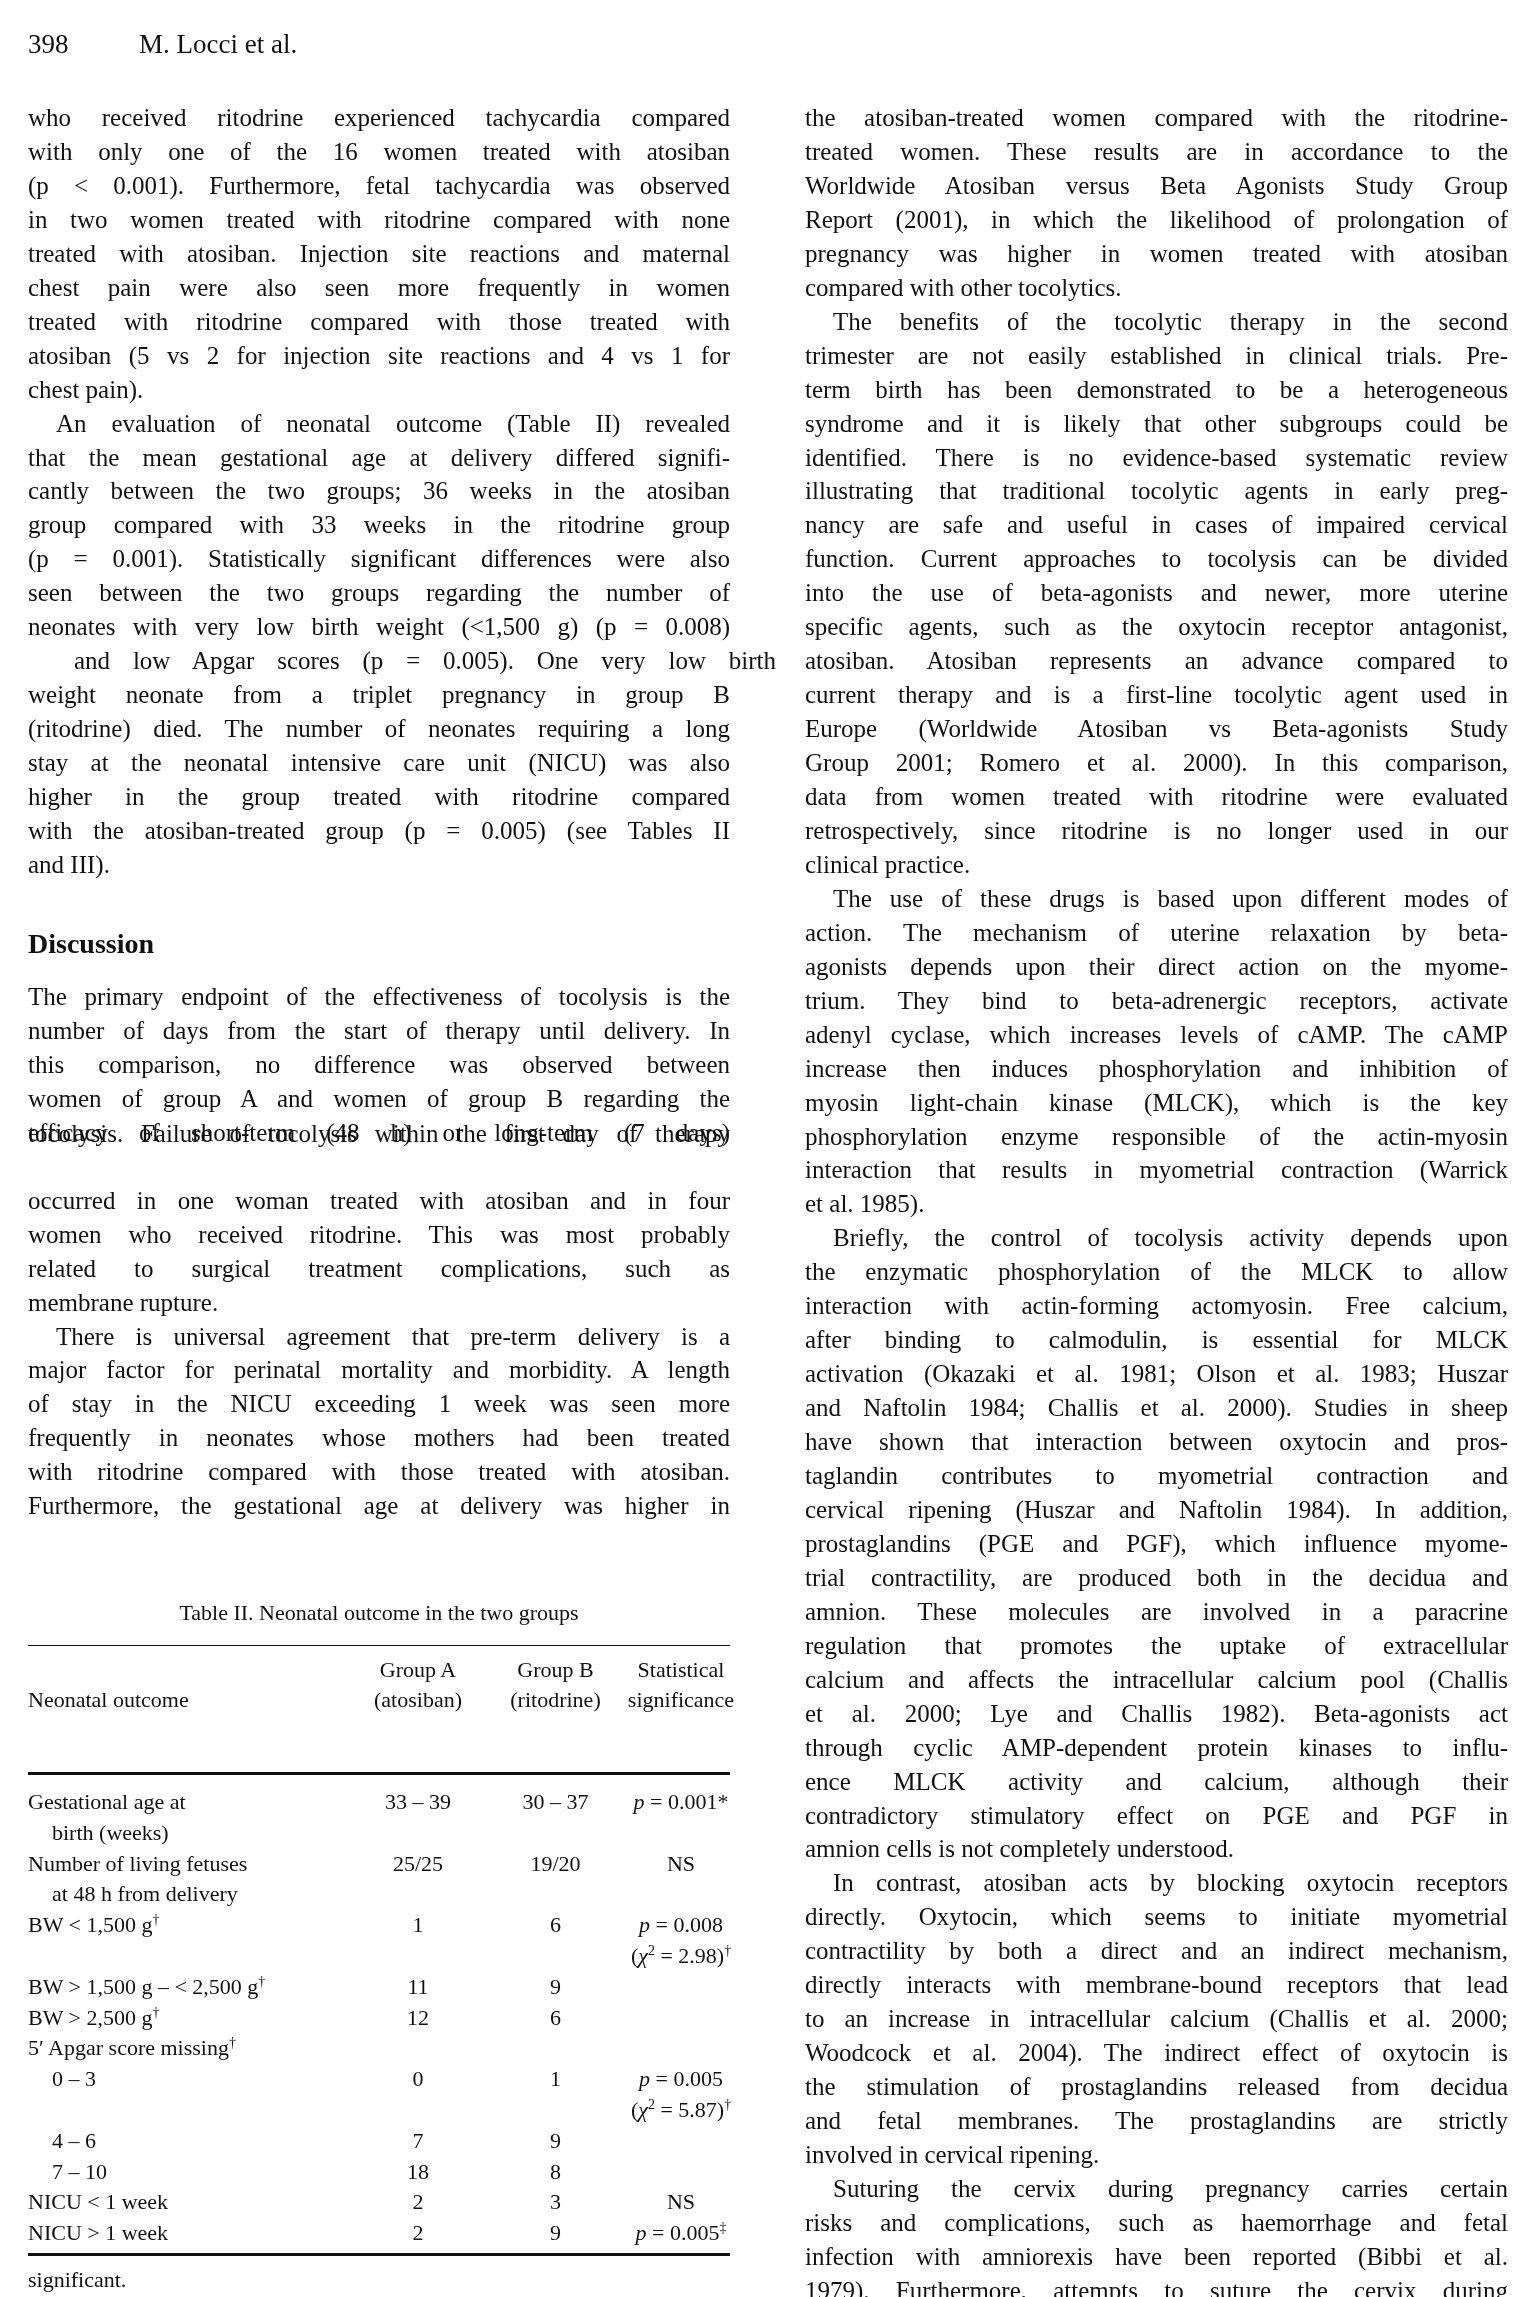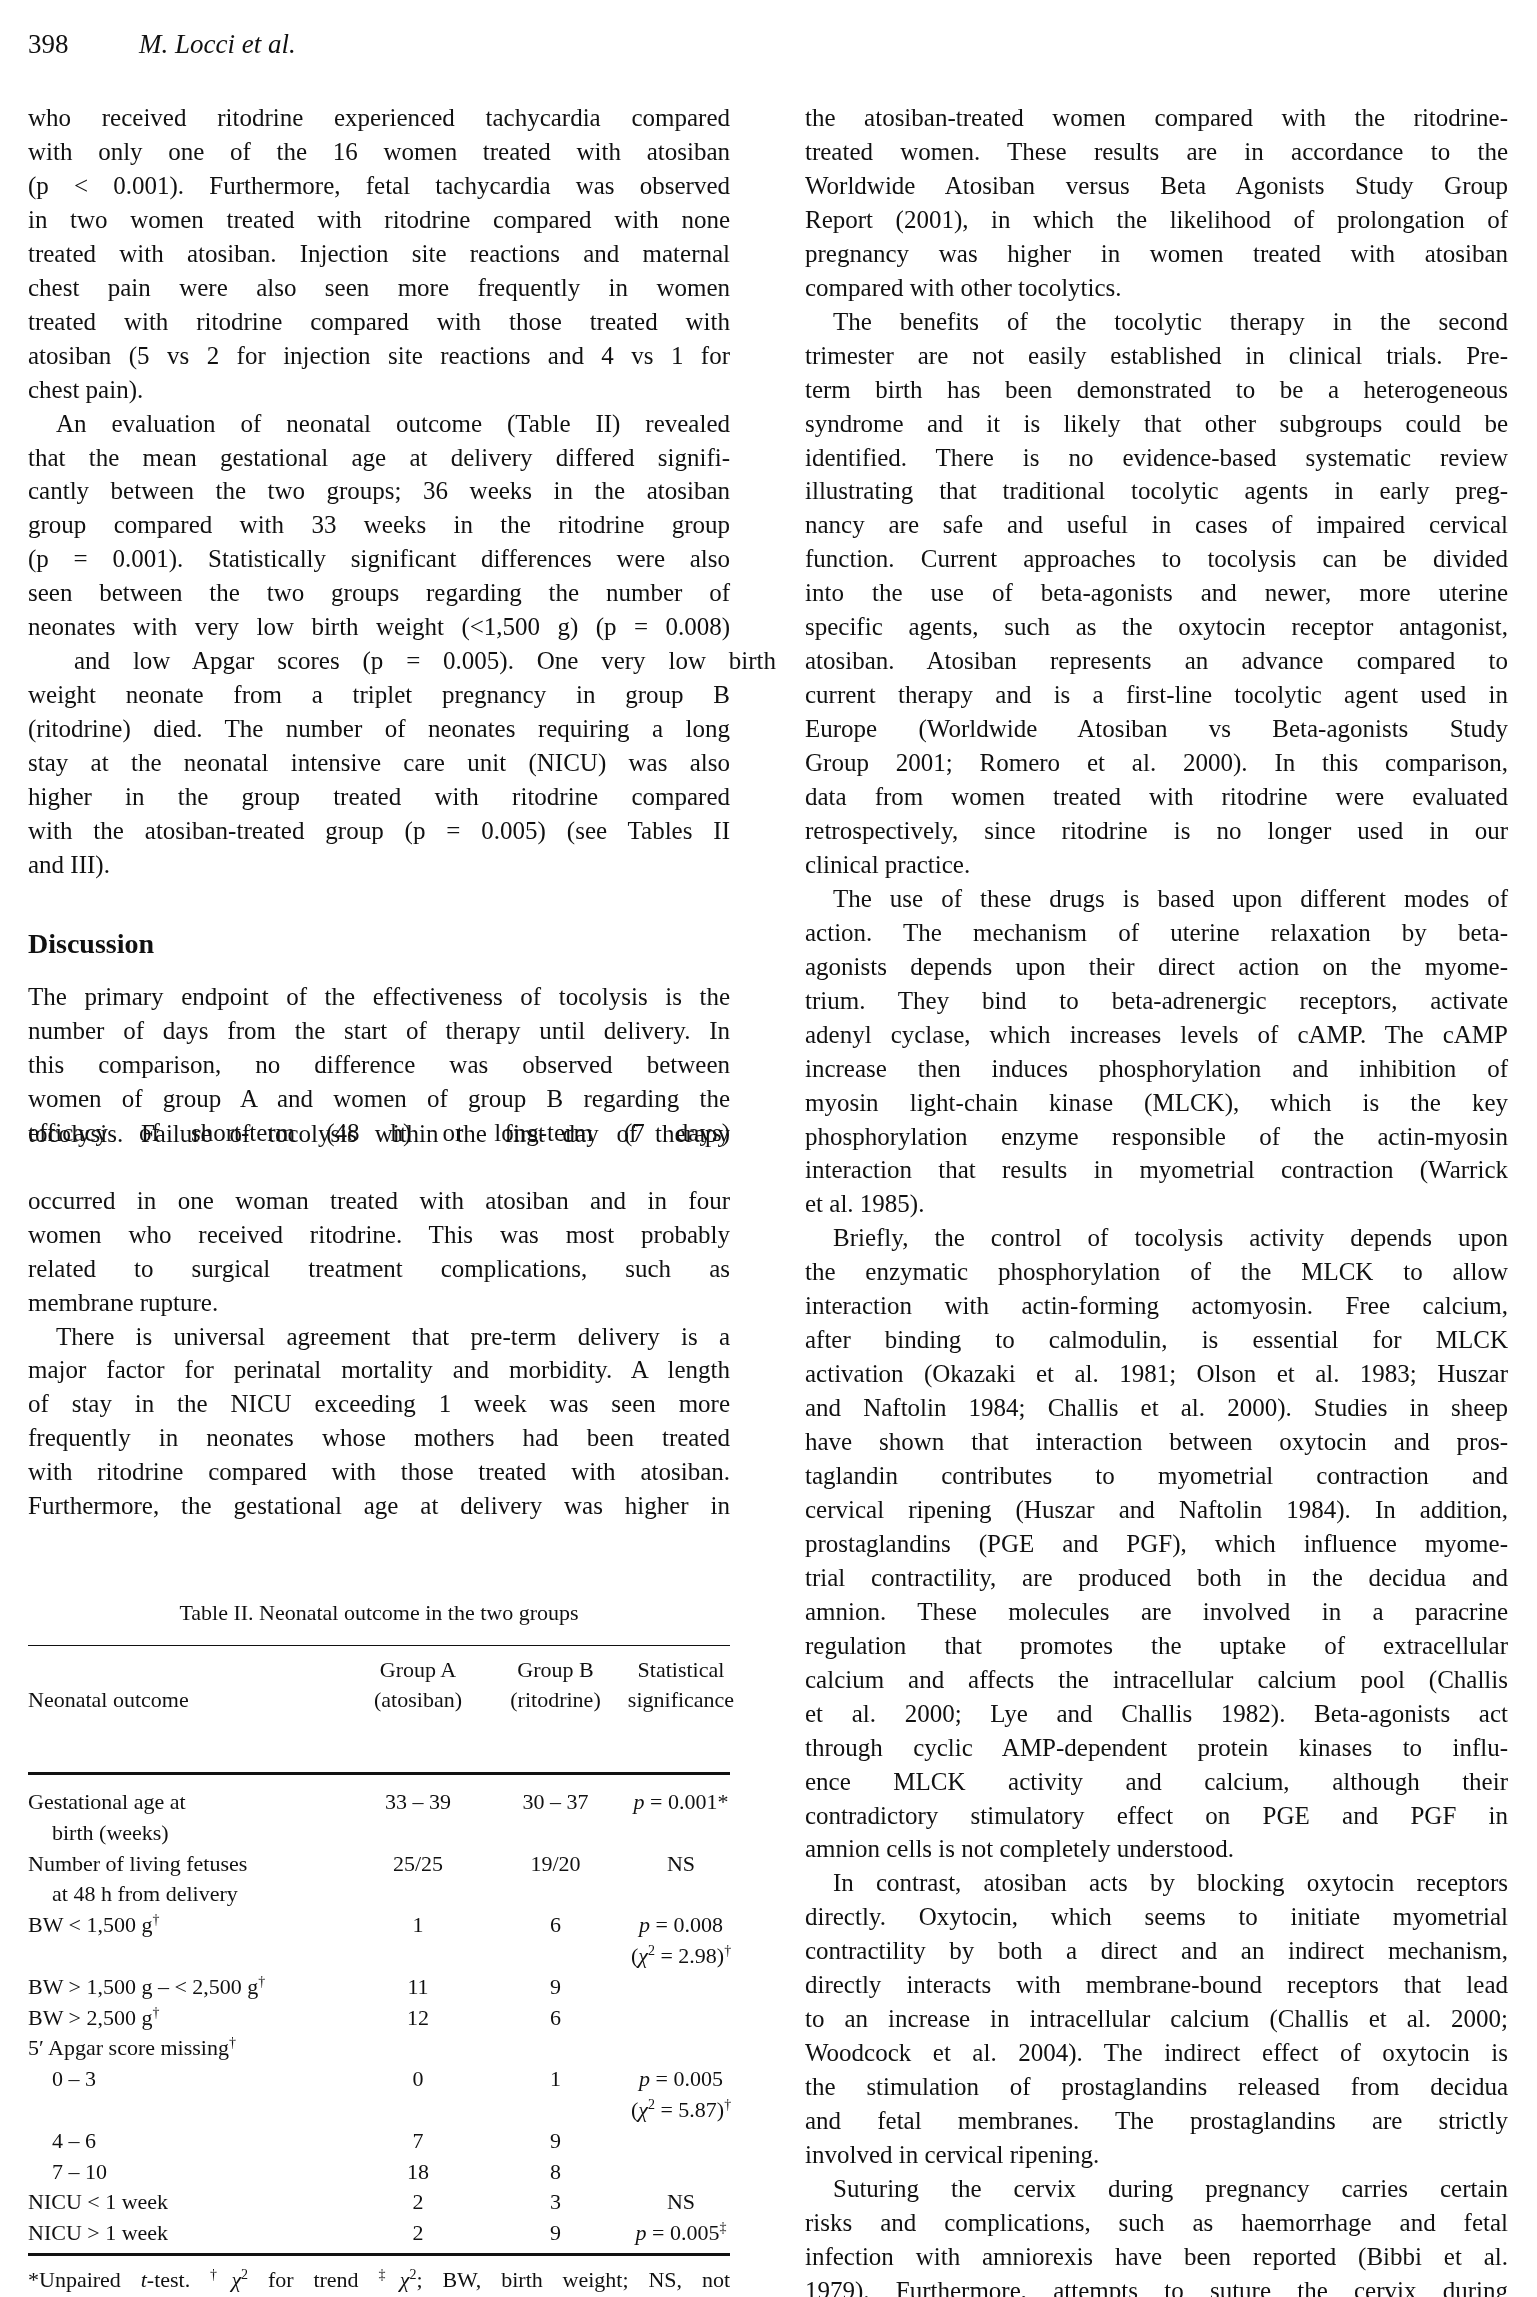--- a/index.html
+++ b/index.html
@@ -1,20 +1,20 @@
 <!DOCTYPE html>
 <html><head>
 <meta charset="utf-8">
 <style>
   html, body { margin: 0; padding: 0; background: #ffffff; }
   body { width: 1537px; height: 2297px; position: relative; overflow: hidden;
          font-family: "Liberation Serif", "DejaVu Serif", serif; color: #111; }
   .page-header { position: absolute; top: 24px; left: 28px; height: 40px; font-size: 27px; line-height: 40px; }
   .page-header .num { position: absolute; left: 0; top: 0; white-space: nowrap; }
-  .page-header .auth { position: absolute; left: 111px; top: 0; font-style: italic; white-space: nowrap; }
+  .page-header .auth { position: absolute; left: 111px; top: 0; white-space: nowrap; }
   .col { position: absolute; }
   .col-left { left: 28px; width: 702px; }
   .col-right { left: 805px; width: 703px; }
   .line { position: absolute; left: 0; width: 100%; height: 34px; line-height: 34px; font-size: 25px;
           text-align: justify; text-align-last: justify; white-space: nowrap; overflow: visible; }
   .line.last { text-align-last: left; }
   .line.indent { text-indent: 28px; }
   .heading { position: absolute; left: 0; font-size: 28px; font-weight: bold; line-height: 36px; white-space: nowrap; }
   .table-wrap { position: absolute; left: 28px; width: 702px; top: 1598px; }
   .tcaption { position: absolute; left: 0; width: 100%; top: 0; text-align: center; font-size: 22px; line-height: 30px; }
@@ -227,16 +227,15 @@
       </div>
       <div>
         <div class="td c0" style="top: 619.2px;">NICU &gt; 1 week</div>
         <div class="td c1" style="top: 619.2px;">2</div>
         <div class="td c2" style="top: 619.2px;">9</div>
         <div class="td c3" style="top: 619.2px;"><i>p</i> = 0.005<sup>‡</sup></div>
       </div>
     </div>
   <div class="rule thick" id="table-bottom-rule" style="top: 655px;"></div>
   <div class="foot" id="table-foot" style="top: 668px;">
-      <div style="text-align: justify; text-align-last: justify;">*Unpaired <i>t</i>-test. <sup>†</sup><i>χ</i><sup>2</sup> for trend <sup>‡</sup><i>χ</i><sup>2</sup>; BW, birth weight; NS, not</div>
       <div style="text-align: justify; text-align-last: left;">significant.</div>
     </div>
 </div>
 
 </body></html>

